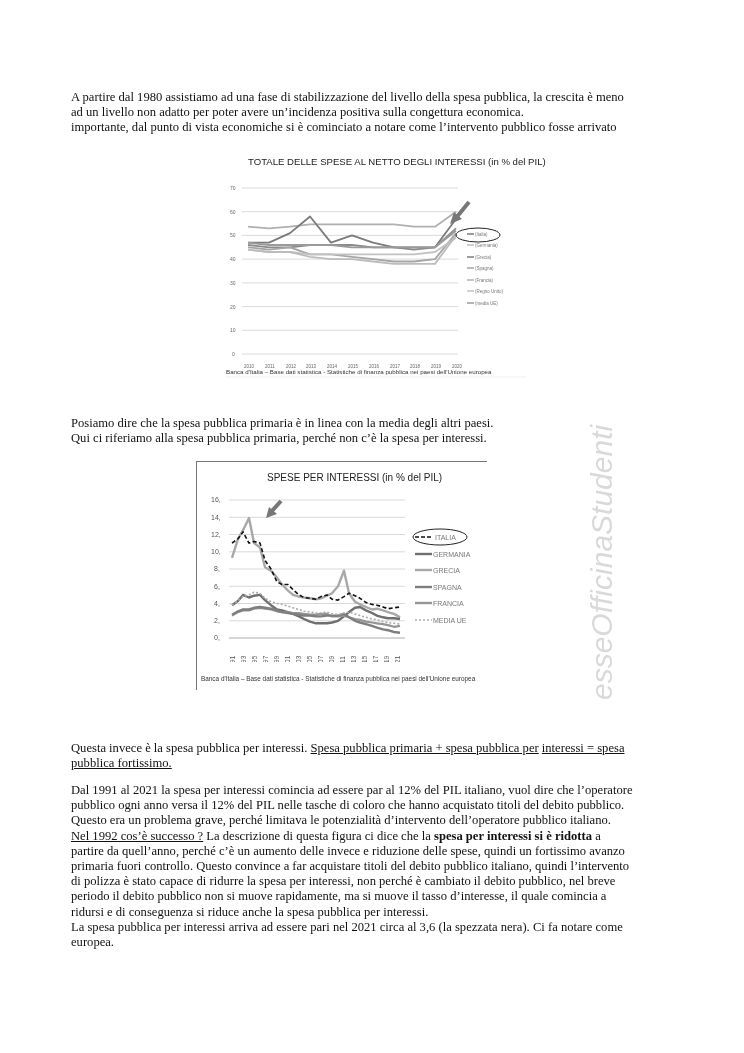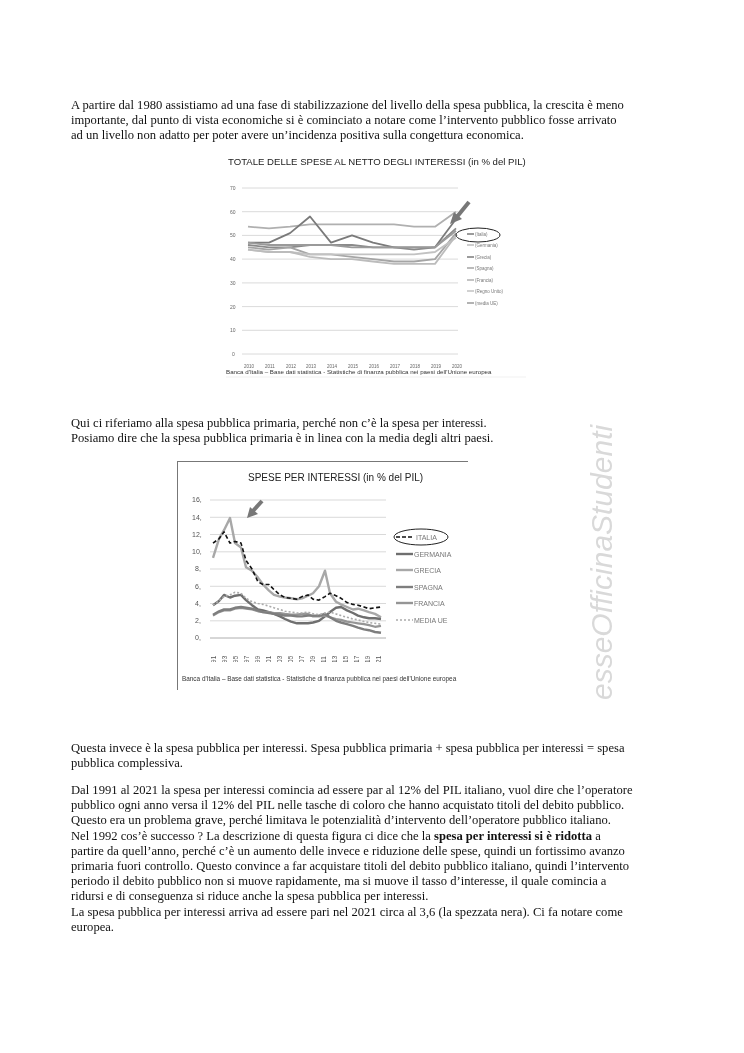--- a/index.html
+++ b/index.html
@@ -1,39 +1,39 @@
 <!DOCTYPE html>
 <html><head>
 <meta charset="utf-8">
 <style>
   html, body { margin:0; padding:0; background:#ffffff; }
   body { width:744px; height:1053px; position:relative; overflow:hidden;
          font-family:"Liberation Serif", serif; color:#111; }
   .p { position:absolute; left:71px; width:604px; font-size:12.6px; line-height:15.2px; text-align:justify; }
   .p .line { display:block; white-space:nowrap; }
-  .u { }
+  .u { text-decoration:underline; }
   .b { font-weight:bold; }
   .chart { position:absolute; background:#fff; }
   .ctitle { position:absolute; font-family:"Liberation Sans", sans-serif; color:#222; white-space:nowrap; }
   .csrc { position:absolute; font-family:"Liberation Sans", sans-serif; color:#333; white-space:nowrap; }
   .watermark { position:absolute; left:585px; top:700px; transform:rotate(-90deg); transform-origin:left top;
                font-family:"Liberation Sans", sans-serif; font-style:italic; font-size:30px; color:#d9d9d9; white-space:nowrap; }
   svg text { font-family:"Liberation Sans", sans-serif; }
 </style>
 </head>
 <body>
 
-<div class="p" style="top:98px;">
+<div class="p" style="top:90px;">
   <span class="line">A partire dal 1980 assistiamo ad una fase di stabilizzazione del livello della spesa pubblica, la crescita è meno</span>
+  <span class="line">ad un livello non adatto per poter avere un’incidenza positiva sulla congettura economica.</span>
   <span class="line">importante, dal punto di vista economiche si è cominciato a notare come l’intervento pubblico fosse arrivato</span>
-  <span class="line">ad un livello non adatto per poter avere un’incidenza positiva sulla congettura economica.</span>
 </div>
 
 <div class="chart" style="left:226px; top:152px; width:300px; height:230px;">
-  <div class="ctitle" style="left:2px; top:4px; font-size:9.6px;">TOTALE DELLE SPESE AL NETTO DEGLI INTERESSI (in % del PIL)</div>
+  <div class="ctitle" style="left:22px; top:4px; font-size:9.6px;">TOTALE DELLE SPESE AL NETTO DEGLI INTERESSI (in % del PIL)</div>
   <svg width="300" height="210" style="position:absolute; left:0; top:20px;">
 
     <g stroke="#d0d0d0" stroke-width="0.8">
       <line x1="16" y1="16" x2="232" y2="16"></line>
       <line x1="16" y1="39.7" x2="232" y2="39.7"></line>
       <line x1="16" y1="63.4" x2="232" y2="63.4"></line>
       <line x1="16" y1="87.1" x2="232" y2="87.1"></line>
       <line x1="16" y1="110.9" x2="232" y2="110.9"></line>
       <line x1="16" y1="134.6" x2="232" y2="134.6"></line>
       <line x1="16" y1="158.3" x2="232" y2="158.3"></line>
@@ -94,25 +94,25 @@
         <text x="249" y="121">(Regno Unito)</text>
       <line x1="241" y1="131" x2="248" y2="131" stroke="#9a9a9a" stroke-width="1.5"></line>
         <text x="249" y="133">(media UE)</text>
     </g>
     <line x1="0" y1="205" x2="300" y2="205" stroke="#eee" stroke-width="0.8"></line>
   </svg>
   <div class="csrc" style="left:0px; top:216px; font-size:6.2px;">Banca d'Italia – Base dati statistica - Statistiche di finanza pubblica nei paesi dell'Unione europea</div>
 </div>
 
 <div class="p" style="top:416px;">
+  <span class="line">Posiamo dire che la spesa pubblica primaria è in linea con la media degli altri paesi.</span>
   <span class="line">Qui ci riferiamo alla spesa pubblica primaria, perché non c’è la spesa per interessi.</span>
-  <span class="line">Posiamo dire che la spesa pubblica primaria è in linea con la media degli altri paesi.</span>
-</div>
-
-<div class="chart" style="left:177px; top:461px; width:290px; height:228px; border-left:1px solid #777; border-top:1px solid #777;">
+</div>
+
+<div class="chart" style="left:196px; top:461px; width:290px; height:228px; border-left:1px solid #777; border-top:1px solid #777;">
   <div class="ctitle" style="left:70px; top:10px; font-size:10px;">SPESE PER INTERESSI (in % del PIL)</div>
   <svg width="290" height="200" style="position:absolute; left:0; top:0;">
 
     <g stroke="#cfcfcf" stroke-width="0.8">
       <line x1="32" y1="38" x2="208" y2="38"></line>
         <line x1="32" y1="55.3" x2="208" y2="55.3"></line>
       <line x1="32" y1="72.5" x2="208" y2="72.5"></line>
         <line x1="32" y1="89.8" x2="208" y2="89.8"></line>
       <line x1="32" y1="107" x2="208" y2="107"></line>
         <line x1="32" y1="124.3" x2="208" y2="124.3"></line>
@@ -181,29 +181,30 @@
   </svg>
   <div class="csrc" style="left:4px; top:213px; font-size:6.4px;">Banca d'Italia – Base dati statistica - Statistiche di finanza pubblica nei paesi dell'Unione europea</div>
 </div>
 
 <div class="watermark">esseOfficinaStudenti</div>
 
 <div class="p" style="top:741px;">
   <span class="line">
     <span>Questa invece è la spesa pubblica per interessi. </span><span class="u">Spesa pubblica primaria + spesa pubblica per</span><span> </span><span class="u">interessi = spesa</span>
   </span>
-  <span class="line"><span class="u">pubblica complessiva.</span></span>
+  <span class="line"><span class="u">pubblica fortissimo.</span></span>
 </div>
 
 <div class="p" style="top:783px;">
   <span class="line">Dal 1991 al 2021 la spesa per interessi comincia ad essere par al 12% del PIL italiano, vuol dire che l’operatore</span>
   <span class="line">pubblico ogni anno versa il 12% del PIL nelle tasche di coloro che hanno acquistato titoli del debito pubblico.</span>
   <span class="line">Questo era un problema grave, perché limitava le potenzialità d’intervento dell’operatore pubblico italiano.</span>
   <span class="line">
     <span class="u">Nel 1992 cos’è successo ?</span><span> La descrizione di questa figura ci dice che la </span><span class="b">spesa per interessi si è ridotta</span><span> a</span>
   </span>
   <span class="line">partire da quell’anno, perché c’è un aumento delle invece e riduzione delle spese, quindi un fortissimo avanzo</span>
   <span class="line">primaria fuori controllo. Questo convince a far acquistare titoli del debito pubblico italiano, quindi l’intervento</span>
+  <span class="line">di polizza è stato capace di ridurre la spesa per interessi, non perché è cambiato il debito pubblico, nel breve</span>
   <span class="line">periodo il debito pubblico non si muove rapidamente, ma si muove il tasso d’interesse, il quale comincia a</span>
   <span class="line">ridursi e di conseguenza si riduce anche la spesa pubblica per interessi.</span>
   <span class="line">La spesa pubblica per interessi arriva ad essere pari nel 2021 circa al 3,6 (la spezzata nera). Ci fa notare come</span>
   <span class="line">europea.</span>
 </div>
 
 </body></html>

